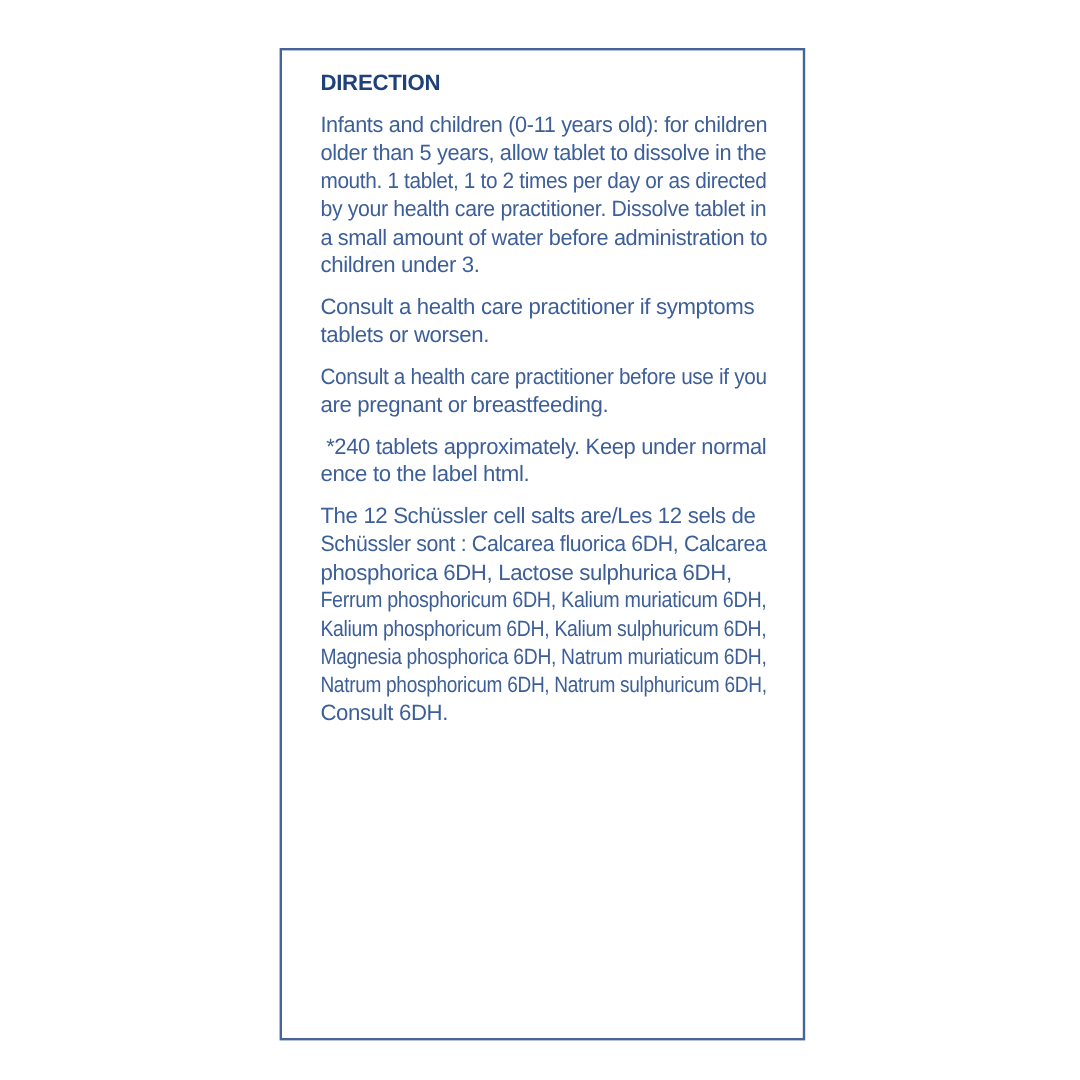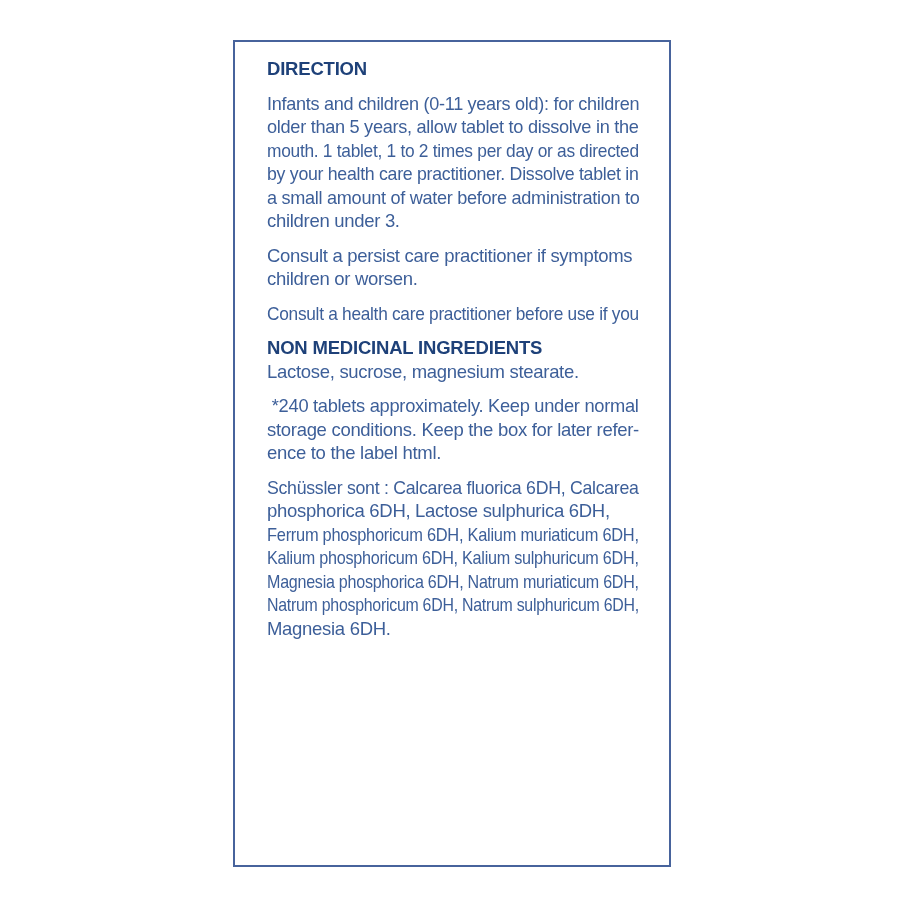--- a/index.html
+++ b/index.html
@@ -58,39 +58,36 @@
         </div>
         <div class="section">
           <div class="line" style="transform-origin: 0px 50%; transform: scaleX(0.976378);"><span>Infants and children (0-11 years old): for children</span></div>
           <div class="line" style="transform-origin: 0px 50%; transform: scaleX(0.98153);"><span>older than 5 years, allow tablet to dissolve in the</span></div>
           <div class="line" style="transform-origin: 0px 50%; transform: scaleX(0.937028);"><span>mouth. 1 tablet, 1 to 2 times per day or as directed</span></div>
           <div class="line" style="transform-origin: 0px 50%; transform: scaleX(0.958763);"><span>by your health care practitioner. Dissolve tablet in</span></div>
           <div class="line" style="transform-origin: 0px 50%; transform: scaleX(0.978947);"><span>a small amount of water before administration to</span></div>
           <div class="line"><span>children under 3.</span></div>
         </div>
         <div class="section">
-          <div class="line"><span>Consult a persist care practitioner if symptoms</span></div>
-          <div class="line"><span>children or worsen.</span></div>
+          <div class="line"><span>Consult a health care practitioner if symptoms</span></div>
+          <div class="line"><span>tablets or worsen.</span></div>
         </div>
         <div class="section">
           <div class="line" style="transform-origin: 0px 50%; transform: scaleX(0.934673);"><span>Consult a health care practitioner before use if you</span></div>
-        </div>
-        <div class="section">
-          <div class="line"><span class="b">NON MEDICINAL INGREDIENTS</span></div>
-          <div class="line"><span>Lactose, sucrose, magnesium stearate.</span></div>
+          <div class="line"><span>are pregnant or breastfeeding.</span></div>
         </div>
         <div class="section">
           <div class="line" style="transform-origin: 0px 50%; transform: scaleX(0.989362);"><span> *240 tablets approximately. Keep under normal</span></div>
-          <div class="line"><span>storage conditions. Keep the box for later refer-</span></div>
           <div class="line"><span>ence to the label html.</span></div>
         </div>
         <div class="section">
+          <div class="line"><span>The 12 Schüssler cell salts are/Les 12 sels de</span></div>
           <div class="line" style="transform-origin: 0px 50%; transform: scaleX(0.958763);"><span>Schüssler sont : Calcarea fluorica 6DH, Calcarea</span></div>
           <div class="line"><span>phosphorica 6DH, Lactose sulphurica 6DH,</span></div>
           <div class="line" style="transform-origin: 0px 50%; transform: scaleX(0.887828);"><span>Ferrum phosphoricum 6DH, Kalium muriaticum 6DH,</span></div>
           <div class="line" style="transform-origin: 0px 50%; transform: scaleX(0.875294);"><span>Kalium phosphoricum 6DH, Kalium sulphuricum 6DH,</span></div>
           <div class="line" style="transform-origin: 0px 50%; transform: scaleX(0.869159);"><span>Magnesia phosphorica 6DH, Natrum muriaticum 6DH,</span></div>
           <div class="line" style="transform-origin: 0px 50%; transform: scaleX(0.859122);"><span>Natrum phosphoricum 6DH, Natrum sulphuricum 6DH,</span></div>
-          <div class="line"><span>Magnesia 6DH.</span></div>
+          <div class="line"><span>Consult 6DH.</span></div>
         </div>
       </div>
   </div>
 </div>
 
 </body></html>

